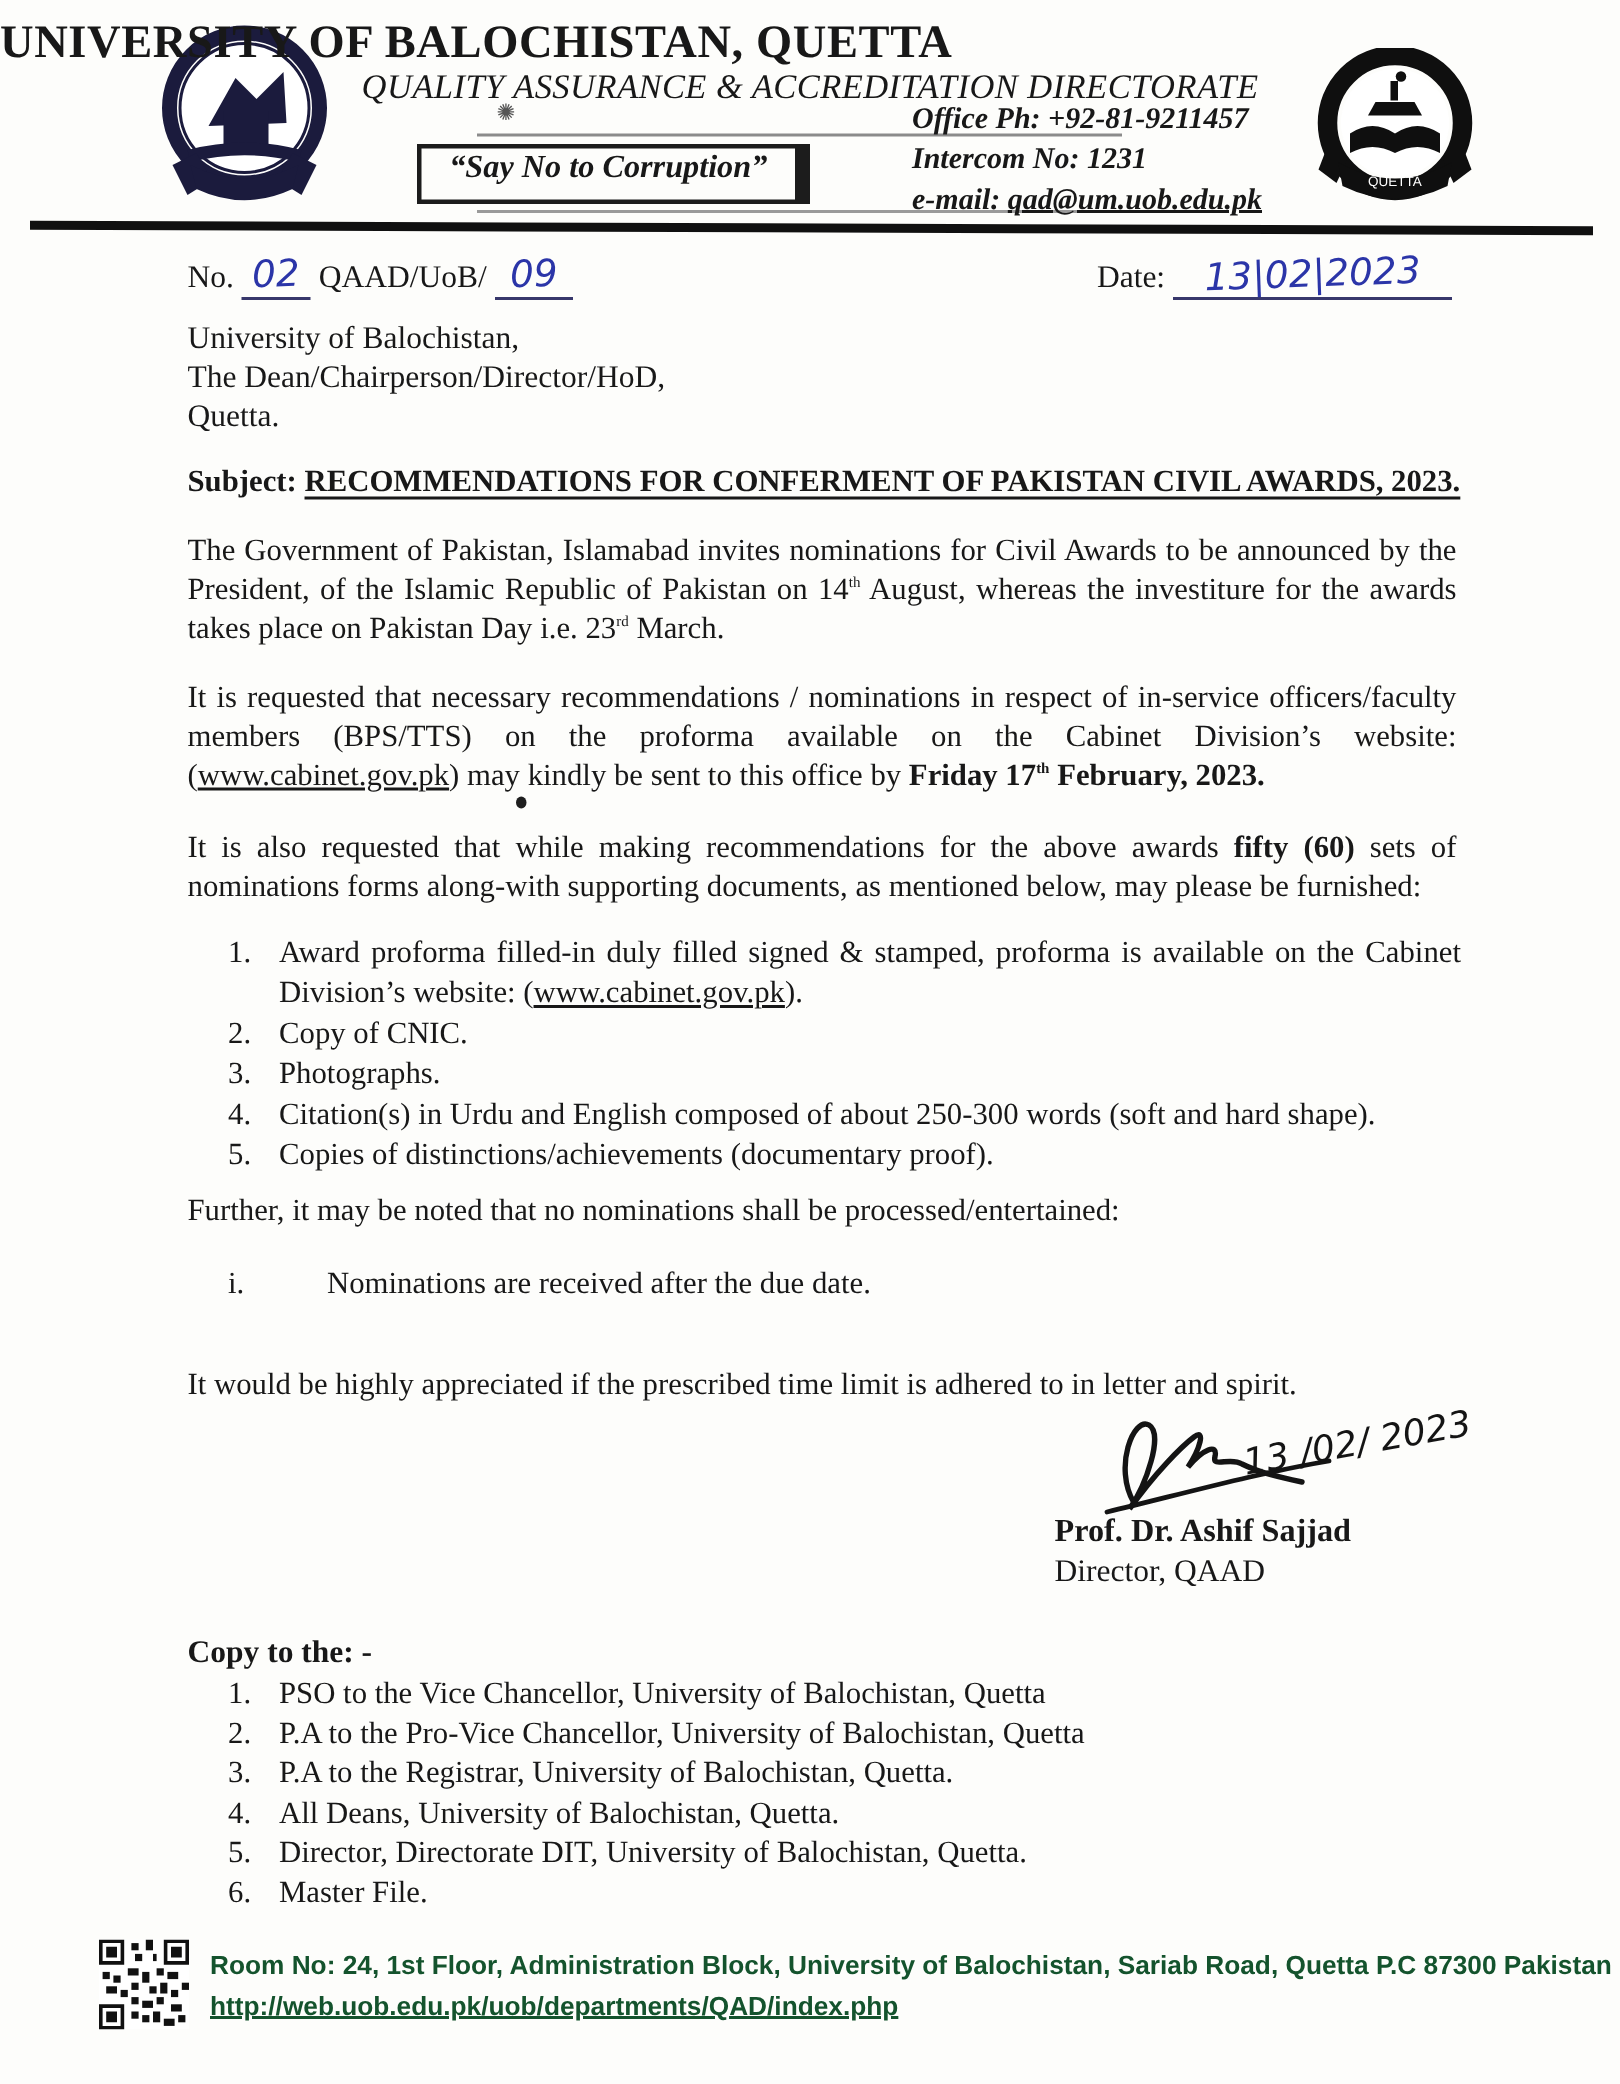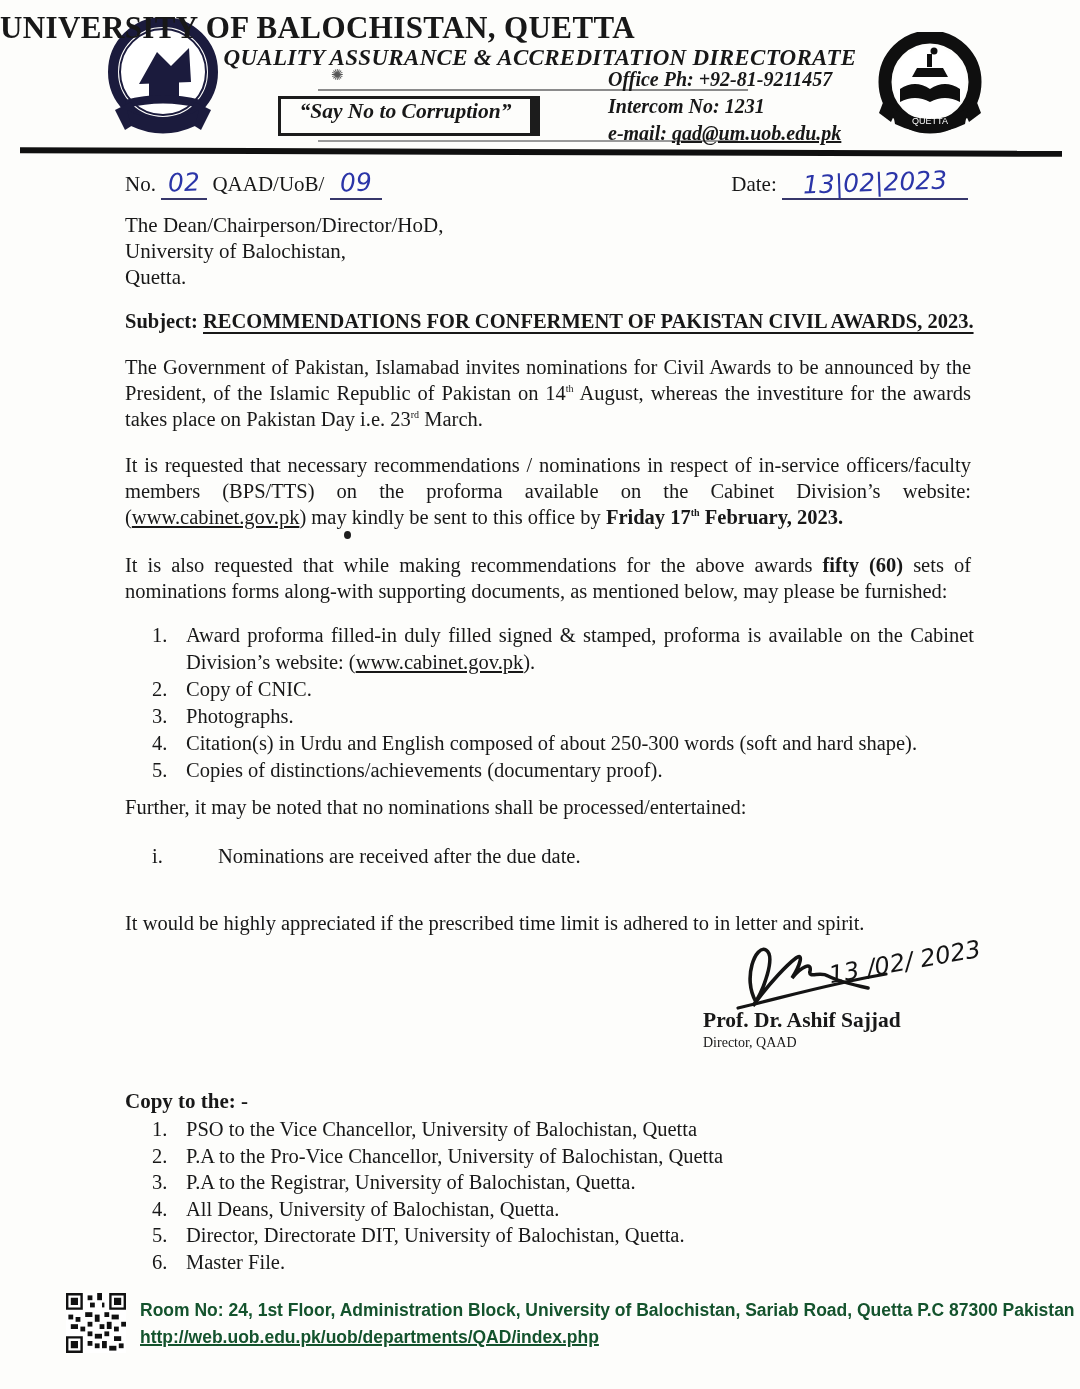--- a/index.html
+++ b/index.html
@@ -3,21 +3,21 @@
 <meta charset="utf-8">
 <style>
   *{box-sizing:border-box;margin:0;padding:0}
   html,body{background:#d9d9d9}
   .page{position:relative;width:1080px;height:1389px;margin:0 auto;background:#fdfdfb;
         color:#181818;font-family:"Liberation Serif",serif;overflow:hidden}
   .abs{position:absolute}
 
   
   .h-title{top:10px;left:0;width:100%;text-align:left;font-weight:700;font-size:31px;letter-spacing:.4px}
-  .h-sub{top:45px;left:0;width:100%;text-align:center;font-weight:700;font-style:italic;font-size:23px;letter-spacing:.3px}
+  .h-sub{top:45px;left:0;width:100%;text-align:center;font-weight:400;font-style:italic;font-size:23px;letter-spacing:.3px}
   .stray-mark{top:66px;left:331px;font-size:15px;color:#555}
   .logo-left{top:14px;left:95px}
   .logo-right{top:32px;left:874px}
   .slogan{top:96px;left:278px;width:262px;height:40px;border:3px solid #1c1c1c;border-right:10px solid #1c1c1c;
           display:flex;align-items:flex-start;justify-content:center;font-weight:700;font-style:italic;font-size:21.5px}
   .slogan-topline{top:89px;left:318px;width:430px;height:2px;background:#8b8b8b}
   .slogan-botline{top:140px;left:318px;width:420px;height:2px;background:#9a9a9a}
   .contact{top:66px;left:608px;font-style:italic;font-weight:700;font-size:20px;line-height:27px;white-space:nowrap}
   .u{text-decoration:underline}
   .rule{top:149px;left:20px;width:1042px;height:6px;background:#101010;transform:rotate(.2deg)}
@@ -48,21 +48,21 @@
   .romans{top:842px;left:152px;width:700px;font-size:20.5px;line-height:29px}
   .roman-item{display:flex}
   .roman-num{width:66px;flex:none}
   .closing{top:910px}
 
   
   .sig-svg{top:938px;left:728px}
   .sig-date{top:948px;left:828px;font-family:"DejaVu Sans",sans-serif;font-style:italic;font-size:24px;color:#141414;
             transform:rotate(-10deg);white-space:nowrap}
   .sig-name{top:1008px;left:703px;font-size:21.5px;font-weight:700}
-  .sig-title{top:1035px;left:703px;font-size:14px}
+  .sig-title{top:1035px;left:703px;font-size:21px}
 
   
   .copy-head{top:1088px;font-size:21px;font-weight:700}
   .copy-items{top:1116px;left:152px;width:780px;font-size:20.5px;line-height:26.5px}
   .copy-item{display:flex}
   .copy-num{width:34px;flex:none}
 
   
   .qr{top:1293px;left:66px}
   .footer-text{top:1297px;left:140px;font-family:"Liberation Sans",sans-serif;font-weight:700;font-size:17.5px;line-height:27px;color:#14532d}
@@ -122,22 +122,22 @@
       <span>QAAD/UoB/</span>
       <span class="hline" style="min-width:52px"><span class="hand">09</span></span>
     </span>
     <span>
       <span>Date:</span>
       <span class="hline" style="min-width:186px"><span class="hand">13|02|2023</span></span>
     </span>
   </div>
 
   <div class="abs block recipient">
+    <div>University of Balochistan,</div>
     <div>The Dean/Chairperson/Director/HoD,</div>
-    <div>University of Balochistan,</div>
     <div>Quetta.</div>
   </div>
 
   <div class="abs block subject">
     <span>Subject:</span>
     <span class="s-text">RECOMMENDATIONS FOR CONFERMENT OF PAKISTAN CIVIL AWARDS, 2023.</span>
   </div>
 
   <p class="abs block just p1"><span>The Government of Pakistan, Islamabad invites nominations for Civil Awards to be announced by the President, of the Islamic Republic of Pakistan on 14</span><sup>th</sup><span> August, whereas the investiture for the awards takes place on Pakistan Day i.e. 23</span><sup>rd</sup><span> March.</span></p>
 

